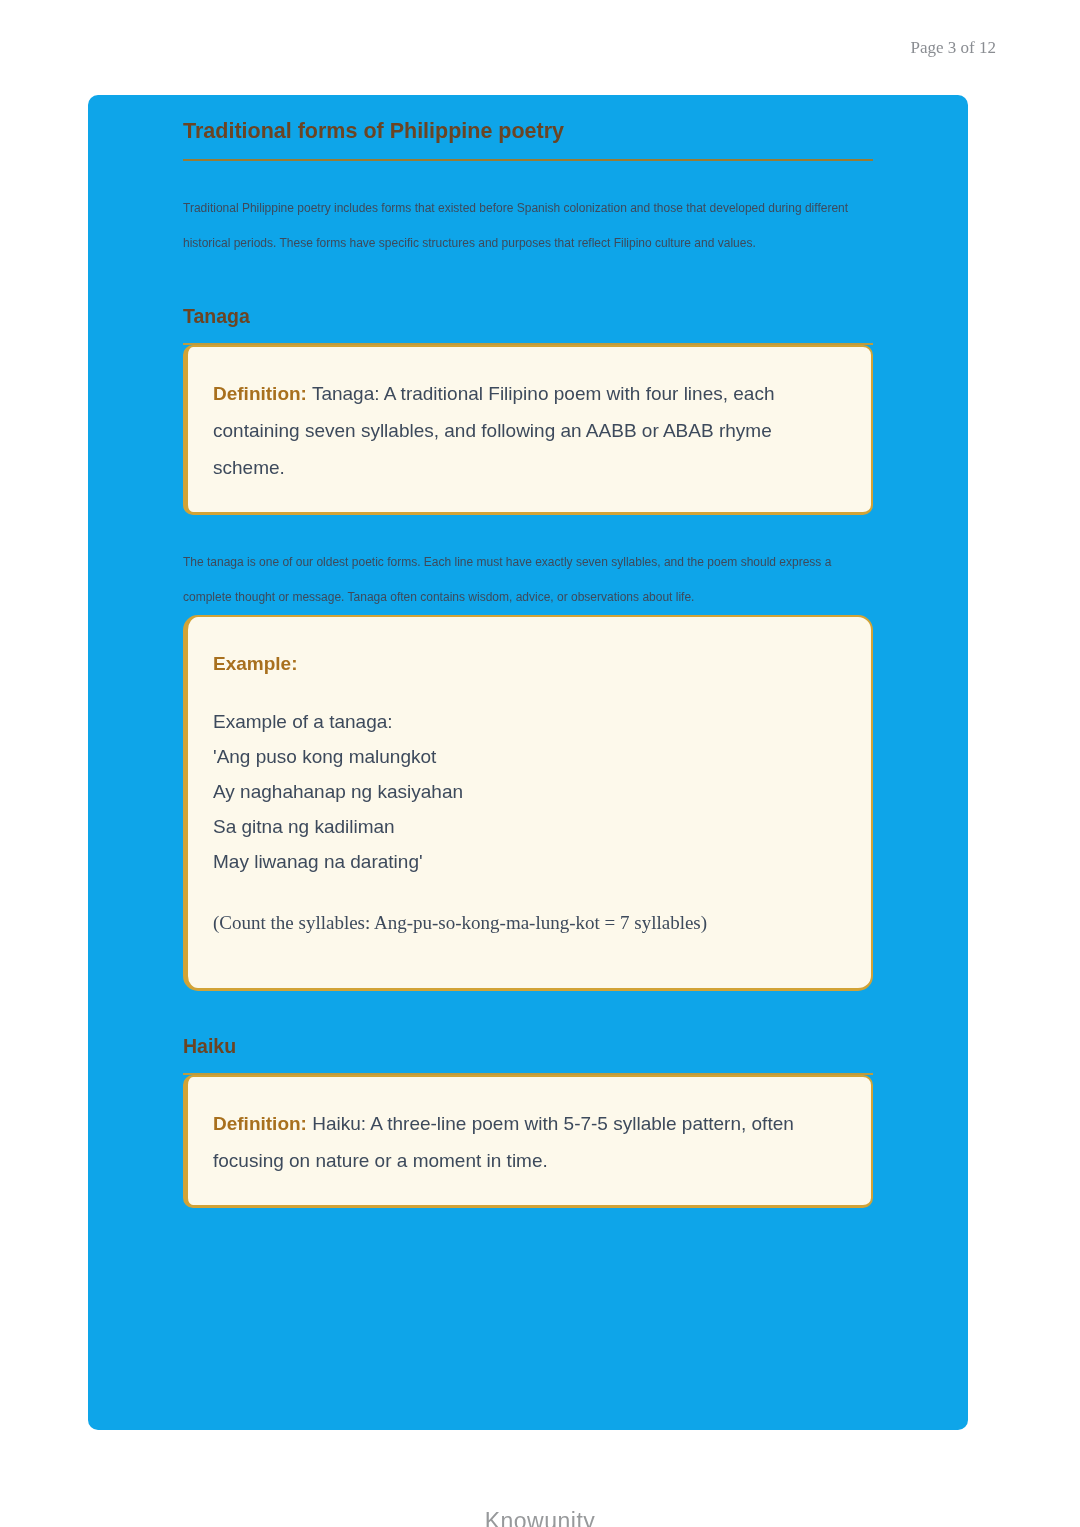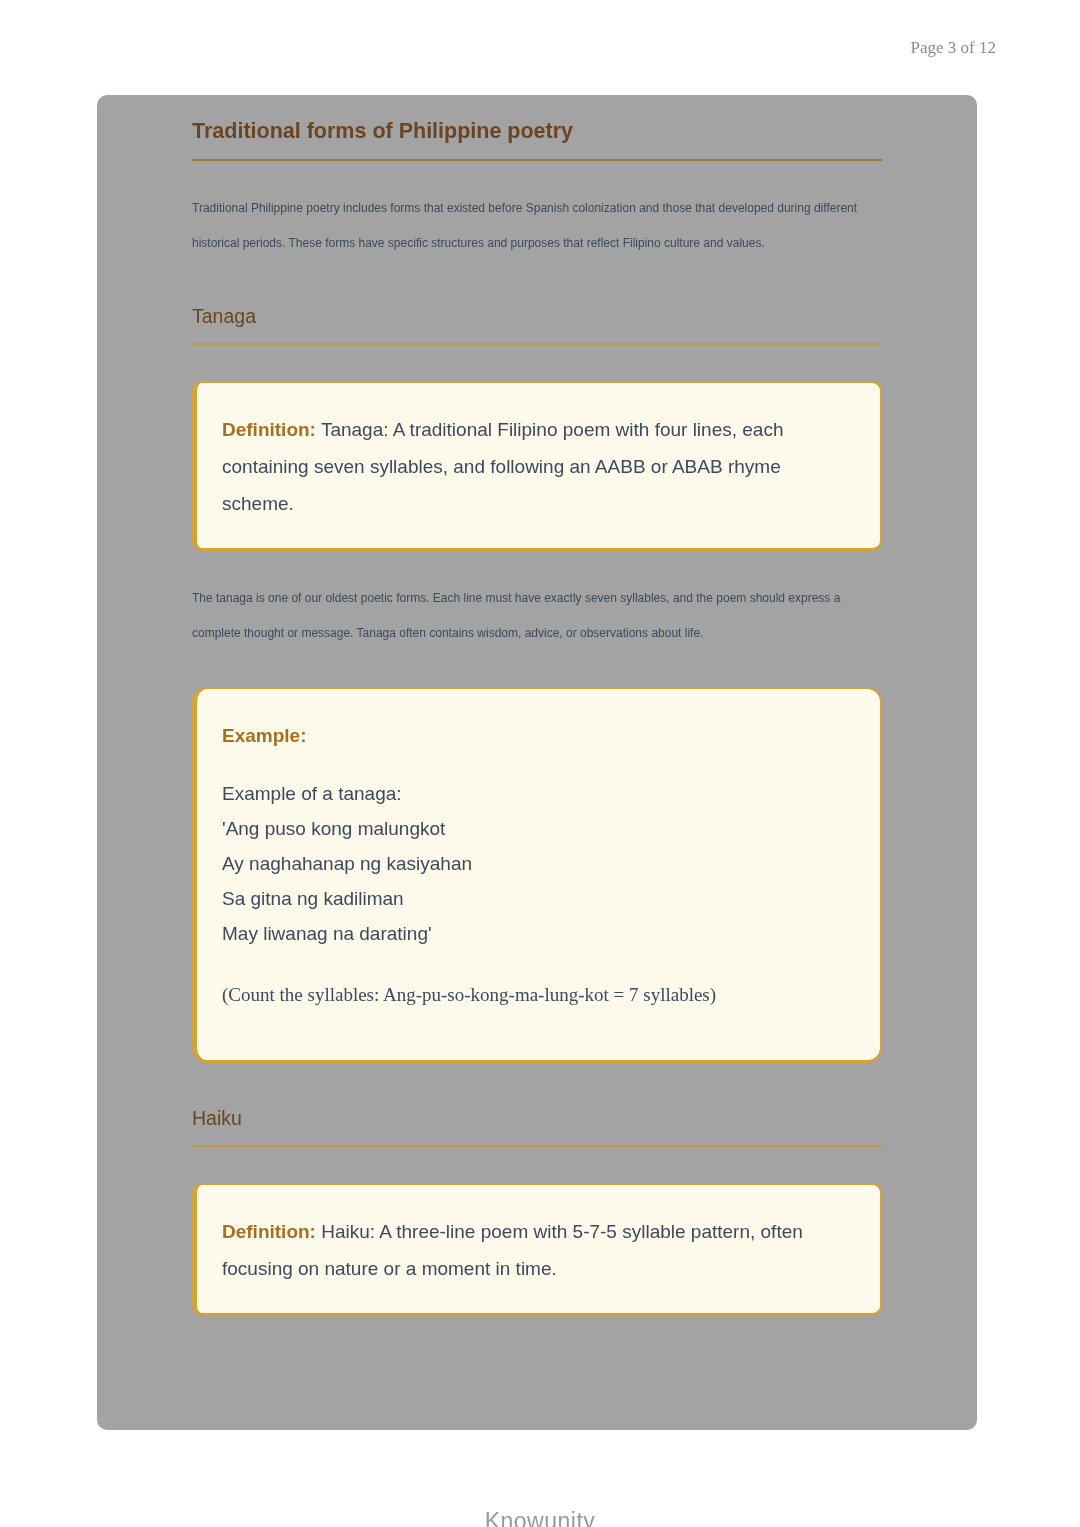--- a/index.html
+++ b/index.html
@@ -15,25 +15,25 @@
   .page-number {
     position: absolute;
     top: 38px;
     right: 84px;
     font-family: "Liberation Serif", "DejaVu Serif", serif;
     font-size: 17px;
     color: #8a8d92;
   }
   .card {
     position: absolute;
-    left: 97px;
+    left: 88px;
     top: 95px;
     width: 880px;
     height: 1335px;
-    background: #a3a3a3;
+    background: #0ea5e9;
     border-radius: 10px;
     padding: 12px 95px 0 95px;
     overflow: hidden;
   }
   h2.doc-title {
     margin: 0;
     padding: 10px 0 14px 0;
     font-size: 21.5px;
     line-height: 28px;
     font-weight: bold;
@@ -44,26 +44,25 @@
     margin: 30px 0 0 0;
     font-size: 12px;
     line-height: 35px;
     color: #3D4A5C;
   }
   h3.section-heading {
     margin: 42px 0 0 0;
     padding: 0 0 14px 0;
     font-size: 19.5px;
     line-height: 26px;
-    font-weight: normal;
+    font-weight: bold;
     color: #6B4423;
     border-bottom: 2px solid #BD9B3E;
   }
   .callout {
-    margin-top: 36px;
     background: #FDF9EB;
     border: 2px solid #D2A336;
     border-left-width: 5px;
     border-bottom-width: 3px;
     border-radius: 10px;
     padding: 28px 30px 26px 25px;
   }
   .callout p {
     margin: 0;
     font-size: 19px;

